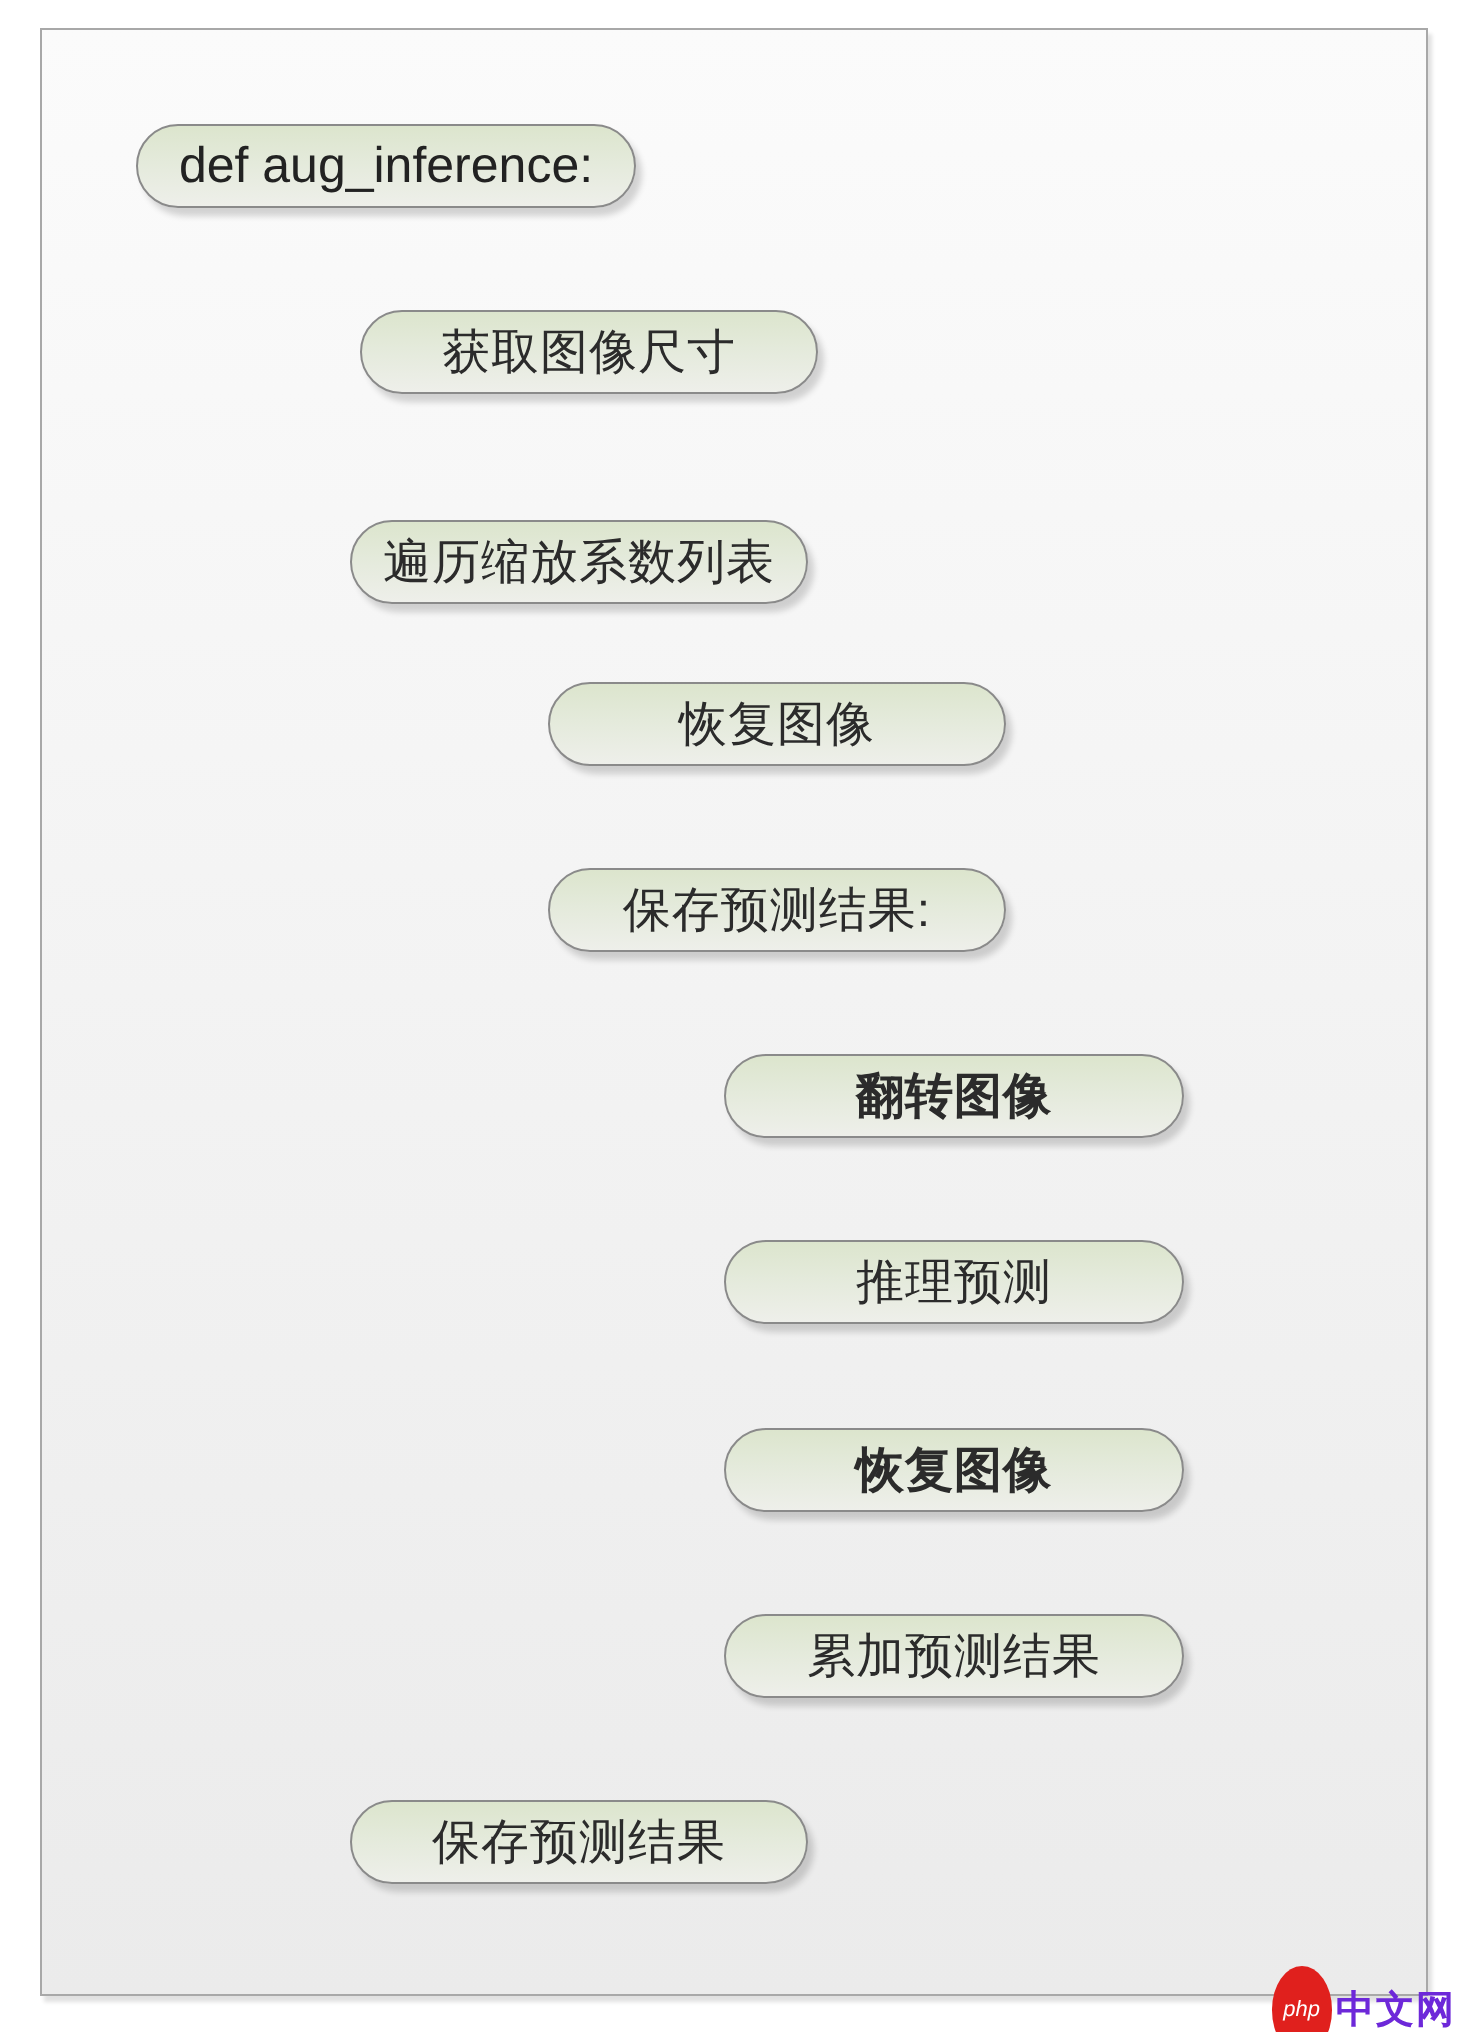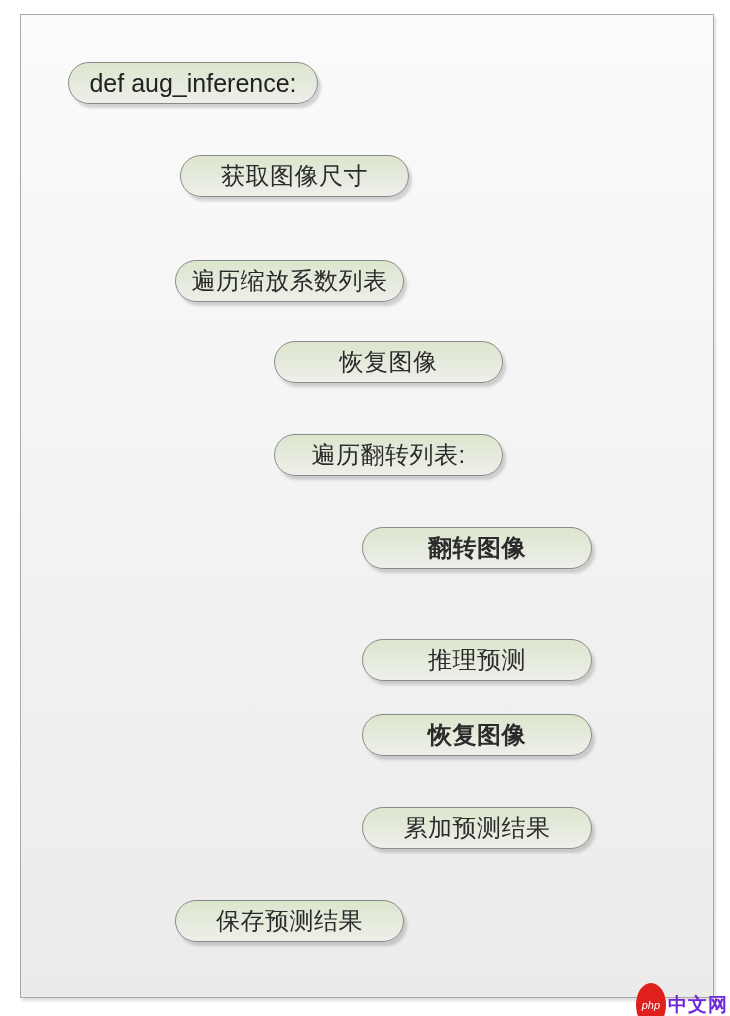--- a/index.html
+++ b/index.html
@@ -86,28 +86,28 @@
 
 <div class="node" style="left:175px; top:260px; width:229px;">
   <span>遍历缩放系数列表</span>
 </div>
 
 <div class="node" style="left:274px; top:341px; width:229px;">
   <span>恢复图像</span>
 </div>
 
 <div class="node" style="left:274px; top:434px; width:229px;">
-  <span>遍历翻转列表:</span>
+  <span>保存预测结果:</span>
 </div>
 
 <div class="node" style="left:362px; top:527px; width:230px;font-weight:bold;">
   <span>翻转图像</span>
 </div>
 
-<div class="node" style="left:362px; top:639px; width:230px;">
+<div class="node" style="left:362px; top:620px; width:230px;">
   <span>推理预测</span>
 </div>
 
 <div class="node" style="left:362px; top:714px; width:230px;font-weight:bold;">
   <span>恢复图像</span>
 </div>
 
 <div class="node" style="left:362px; top:807px; width:230px;text-align:right;">
   <span>累加预测结果</span>
 </div>

